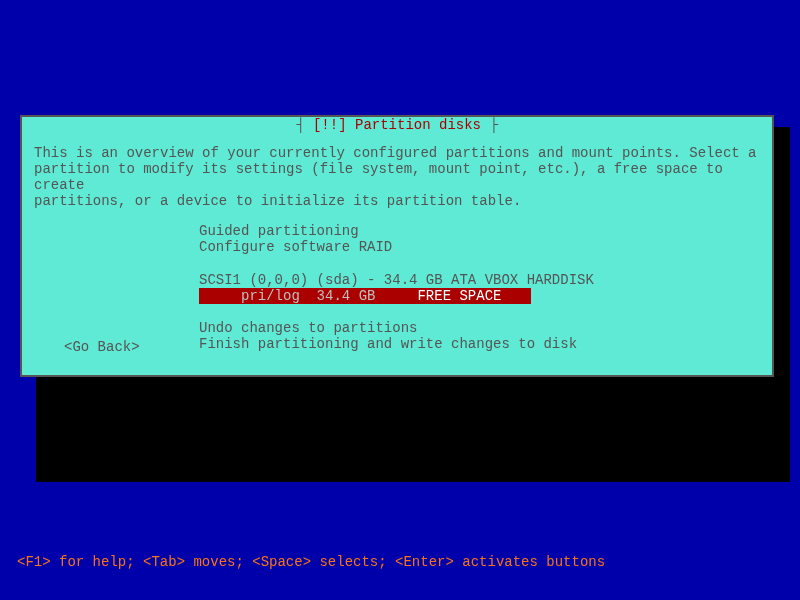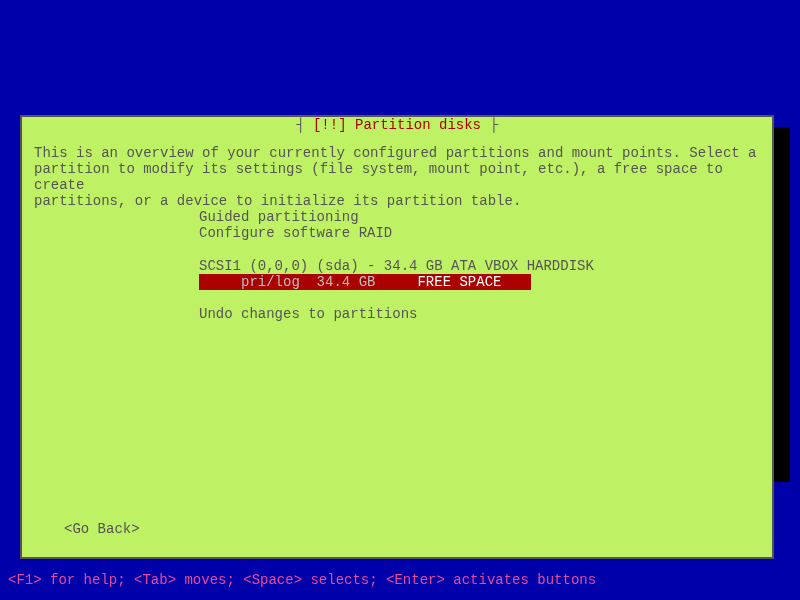--- a/index.html
+++ b/index.html
@@ -18,22 +18,22 @@
       left: 36px;
       width: 754px;
       height: 355px;
       background: #000000;
     }
     .dialog {
       position: absolute;
       top: 115px;
       left: 20px;
       width: 754px;
-      height: 444px;
-      background: #bef264;
+      height: 262px;
+      background: #5eead4;
       border: 2px solid #555555;
       padding: 2px;
     }
     .dialog-inner {
       width: 100%;
       height: 100%;
       position: relative;
     }
     .title-row {
       text-align: center;
@@ -44,20 +44,21 @@
     .title-red {
       color: #AA0000;
     }
     .intro {
       color: #555555;
       padding: 12px 10px 0 10px;
       line-height: 1.15;
       white-space: pre-wrap;
     }
     .options {
+      margin-top: 14px;
       margin-left: 175px;
       color: #555555;
       line-height: 1.15;
       font-family: Liberation Mono, monospace;
     }
     .options .spacer { height: 16px; }
     .opt { white-space: pre; }
     .opt-selected {
       background: #AA0000;
       color: #BFBFBF;
@@ -70,23 +71,23 @@
     }
     .go-back {
       position: absolute;
       bottom: 16px;
       left: 40px;
       color: #555555;
     }
     .helpbar {
       position: absolute;
       left: 0;
-      bottom: 12px;
-      color: #ec4899;
-      padding-left: 8px;
+      bottom: 30px;
+      color: #f97316;
+      padding-left: 17px;
       white-space: pre;
     }
   </style>
 </head>
 <body>
 
 <div class="shadow"></div>
 
 <div class="dialog">
   <div class="dialog-inner">
@@ -97,19 +98,20 @@
 partitions, or a device to initialize its partition table.</div>
 
     <div class="options">
       <div class="opt">Guided partitioning</div>
       <div class="opt">Configure software RAID</div>
       <div class="spacer"></div>
       <div class="opt">SCSI1 (0,0,0) (sda) - 34.4 GB ATA VBOX HARDDISK</div>
       <div class="opt"><span class="opt-selected"><span>     pri/log  34.4 GB     </span><span class="free-space">FREE SPACE   </span></span></div>
       <div class="spacer"></div>
       <div class="opt">Undo changes to partitions</div>
+      <div class="opt">Finish partitioning and write changes to disk</div>
     </div>
 
     <div class="go-back">&lt;Go Back&gt;</div>
   </div>
 </div>
 
 <div class="helpbar">&lt;F1&gt; for help; &lt;Tab&gt; moves; &lt;Space&gt; selects; &lt;Enter&gt; activates buttons</div>
 
 </body></html>

